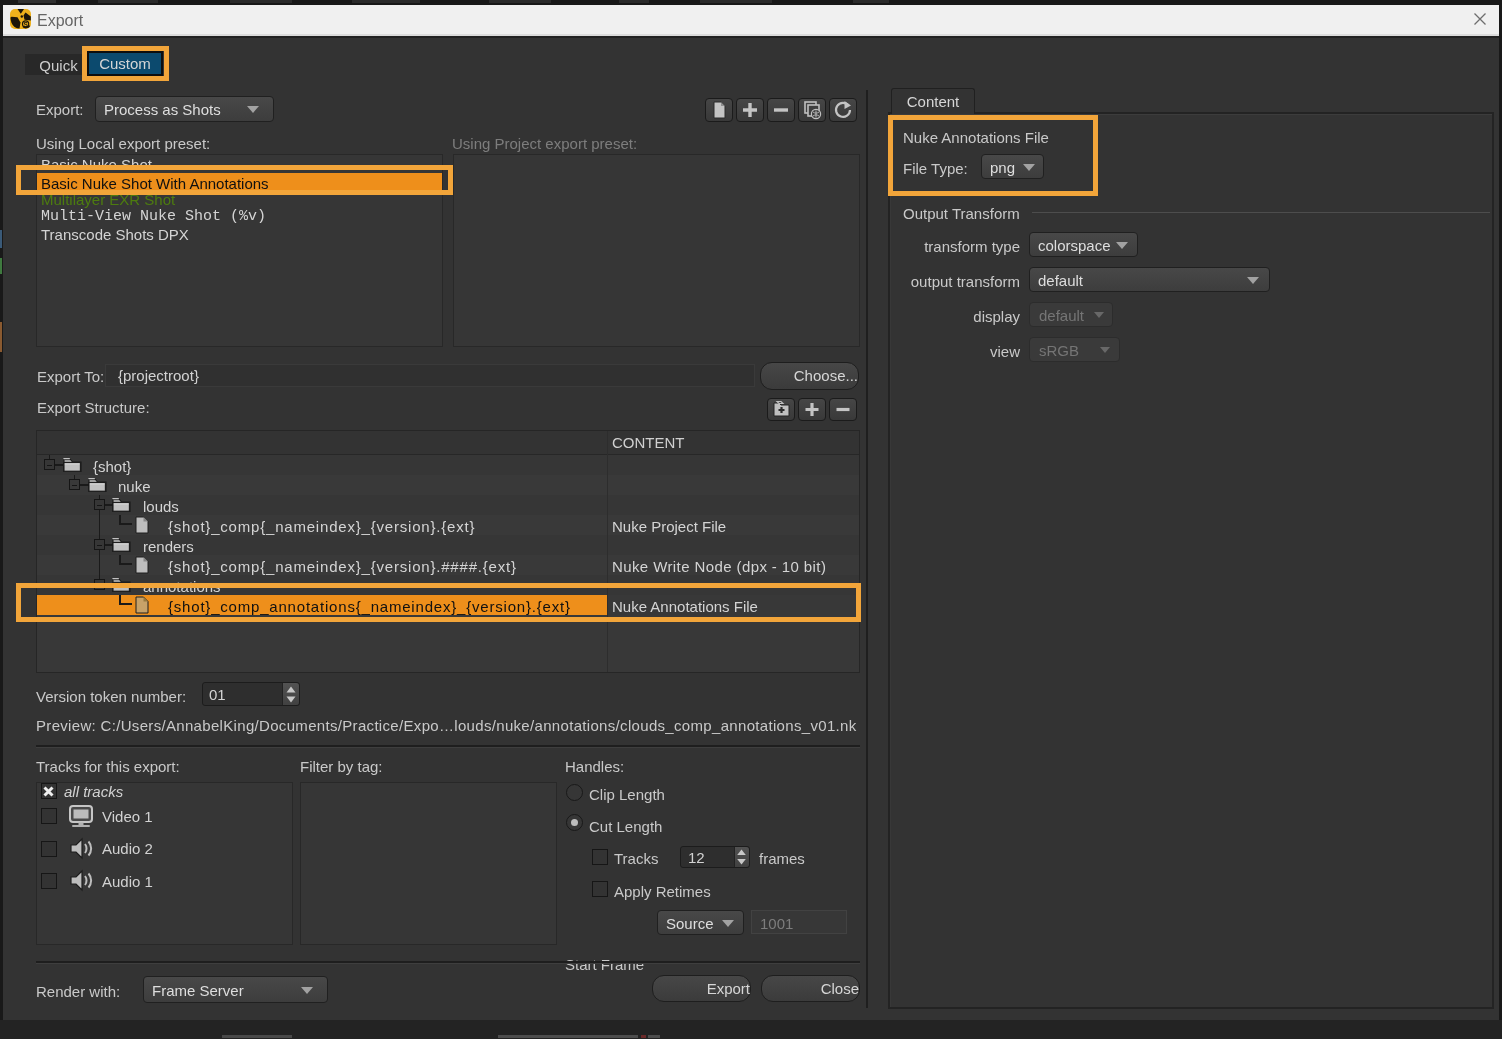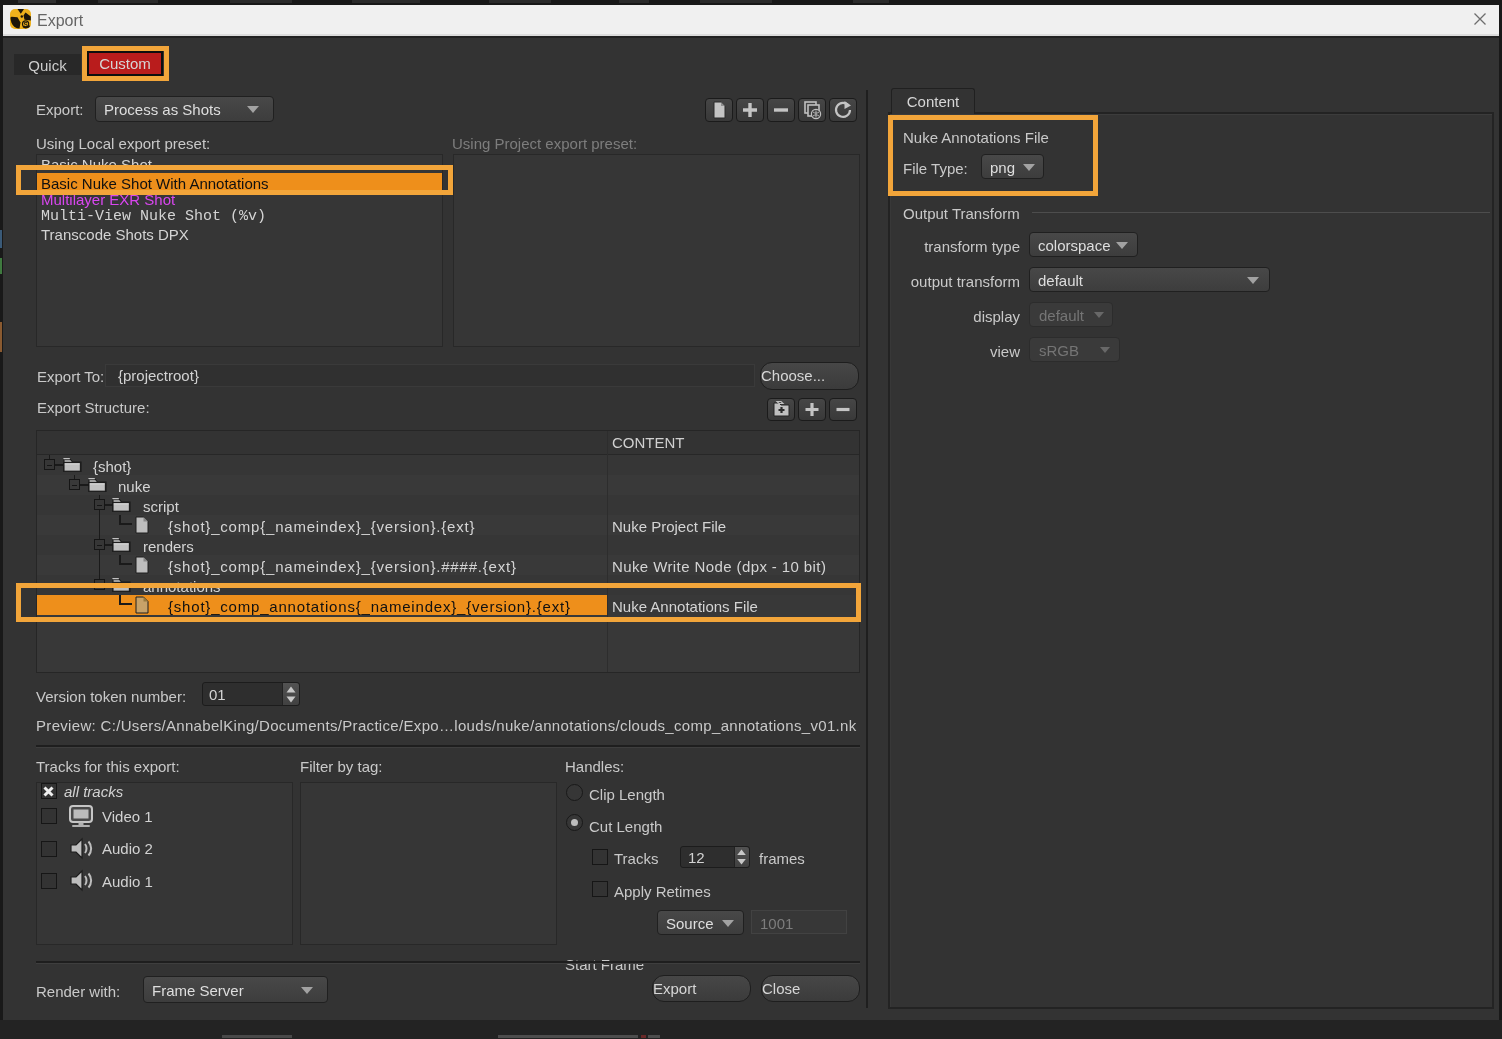--- a/index.html
+++ b/index.html
@@ -6,21 +6,21 @@
 html,body { width:1502px; height:1039px; overflow:hidden; background:#191919; }
 body { font-family:"Liberation Sans", sans-serif; font-size:15px; color:#c9c9c9; position:relative; }
 .abs { position:absolute; }
 .lbl { position:absolute; white-space:nowrap; }
 .dim { color:#7d7d7d; }
 .dd { position:absolute; background:linear-gradient(#484848,#3d3d3d); border:1px solid #202020; border-radius:4px; color:#dedede; }
 .dd .tx { position:absolute; left:8px; top:50%; transform:translateY(-50%); white-space:nowrap; }
 .dd2 { position:absolute; background:#3a3a3a; border:1px solid #2c2c2c; border-radius:4px; }
 .arr { position:absolute; width:0; height:0; border-left:6px solid transparent; border-right:6px solid transparent; border-top:7px solid #a2a2a2; top:50%; margin-top:-3px; }
 .arrd { border-top-color:#686868; }
-.btn { position:absolute; background:linear-gradient(#474747,#3b3b3b); border:1px solid #1e1e1e; border-radius:12px; color:#d6d6d6; text-align:left; }
+.btn { position:absolute; background:linear-gradient(#474747,#3b3b3b); border:1px solid #1e1e1e; border-radius:12px; color:#d6d6d6; text-align:right; }
 .ibtn { position:absolute; background:linear-gradient(#464646,#393939); border:1px solid #1b1b1b; border-radius:4px; }
 .box { position:absolute; background:#363636; border:1px solid #282828; }
 .field { position:absolute; background:#2d2d2d; border:1px solid #242424; color:#d2d2d2; }
 .ann { position:absolute; border:5px solid #f2a53a; z-index:50; }
 .ckb { position:absolute; width:16px; height:16px; background:#333333; border:1px solid #161616; }
 .radio { position:absolute; width:17px; height:17px; background:#363636; border:1.5px solid #191919; border-radius:50%; }
 .exp { position:absolute; width:11px; height:11px; border:1px solid #151515; }
 .exp i { position:absolute; left:2px; right:2px; top:50%; height:1px; background:#151515; }
 .bline { position:absolute; background:#1a1a1a; }
 .trow { position:absolute; left:37px; width:822px; height:20px; }
@@ -61,22 +61,22 @@
 <text x="15.6" y="17.5" font-size="6.5" font-weight="bold" fill="#1c160a" text-anchor="middle" font-family="Liberation Sans">S</text>
 </svg>
 </div>
 <div class="lbl" style="left:37px;top:12px;color:#656565;font-size:16px;">Export</div>
 <svg class="abs" style="left:1473px;top:12px;" width="14" height="14">
     <path d="M1.5,1.5 L12.5,12.5 M12.5,1.5 L1.5,12.5" stroke="#6e6e6e" stroke-width="1.3"></path>
   </svg>
 
 <div class="abs" style="left:3px;top:36px;width:1496px;height:2px;background:#222222;"></div>
 
-<div class="abs" style="left:14px;top:54px;width:67px;height:21px;background:#282828;text-align:center;line-height:23px;color:#cdcdcd;">Quick</div>
-<div class="abs" style="left:87px;top:51px;width:76px;height:25px;background:#b91c1c;border:2px solid #0e0e0e;text-align:center;line-height:21px;color:#d6d6d6;">Custom</div>
+<div class="abs" style="left:25px;top:54px;width:67px;height:21px;background:#282828;text-align:center;line-height:23px;color:#cdcdcd;">Quick</div>
+<div class="abs" style="left:87px;top:51px;width:76px;height:25px;background:#0c4a6e;border:2px solid #0e0e0e;text-align:center;line-height:21px;color:#d6d6d6;">Custom</div>
 
 <div class="lbl" style="left:36px;top:101px;">Export:</div>
 <div class="dd" style="left:95px;top:96px;width:179px;height:26px;">
     <span class="tx">Process as Shots</span>
     <span class="arr" style="right:14px;"></span>
   </div>
 <div class="ibtn" style="left:705px;top:98px;width:28px;height:24px;">
 <svg width="26" height="22" viewBox="0 0 26 22">
       <path d="M8,3 h7 l4,4 v12 h-11 z" fill="#c4c4c4" stroke="#2a2a2a" stroke-width="1"></path>
       <path d="M15,3 l4,4 h-4 z" fill="#8f8f8f"></path>
@@ -108,21 +108,21 @@
 </div>
 
 <div class="lbl" style="left:36px;top:135px;">Using Local export preset:</div>
 <div class="lbl dim" style="left:452px;top:135px;">Using Project export preset:</div>
 
 <div class="box" style="left:36px;top:154px;width:407px;height:193px;"></div>
 <div class="box" style="left:453px;top:154px;width:407px;height:193px;"></div>
 <div class="lbl" style="left:41px;top:156px;color:#d4d4d4;">Basic Nuke Shot</div>
 <div class="abs" style="left:37px;top:173px;width:405px;height:18px;background:#ee8f1b;"></div>
 <div class="lbl" style="left:41px;top:175px;color:#101010;">Basic Nuke Shot With Annotations</div>
-<div class="lbl" style="left:41px;top:191px;color:#d946ef;">Multilayer EXR Shot</div>
+<div class="lbl" style="left:41px;top:191px;color:#4d7c0f;">Multilayer EXR Shot</div>
 <div class="lbl" style="left:41px;top:208px;color:#d4d4d4;font-family:Liberation Mono, monospace;">Multi-View Nuke Shot (%v)</div>
 <div class="lbl" style="left:41px;top:226px;color:#d4d4d4;">Transcode Shots DPX</div>
 
 <div class="lbl" style="left:37px;top:368px;">Export To:</div>
 <div class="field" style="left:105px;top:364px;width:650px;height:23px;line-height:21px;border-color:#3a3a3a;background:#303030;"><span style="margin-left:12px;">{projectroot}</span></div>
 <div class="btn" style="left:760px;top:362px;width:99px;height:28px;line-height:26px;">Choose...</div>
 
 <div class="lbl" style="left:37px;top:399px;">Export Structure:</div>
 <div class="ibtn" style="left:767px;top:398px;width:28px;height:23px;">
 <svg width="26" height="21" viewBox="0 0 26 21">
@@ -227,21 +227,21 @@
     <path d="M1,1 h7.5 l4.5,4.5 v11.5 h-12 z" fill="#bdbdbd" stroke="#1f1f1f" stroke-width="1"></path>
     <path d="M8.5,1 l4.5,4.5 h-4.5 z" fill="#888888"></path>
   </svg>
 <svg class="abs" style="left:135px;top:596px;" width="14" height="18" viewBox="0 0 14 18">
     <path d="M1,1 h7.5 l4.5,4.5 v11.5 h-12 z" fill="#c8a268" stroke="#1f1f1f" stroke-width="1"></path>
     <path d="M8.5,1 l4.5,4.5 h-4.5 z" fill="#96793e"></path>
   </svg>
 
 <div class="ttext" style="left:93px;top:458px;">{shot}</div>
 <div class="ttext" style="left:118px;top:478px;">nuke</div>
-<div class="ttext" style="left:143px;top:498px;">script</div>
+<div class="ttext" style="left:143px;top:498px;">louds</div>
 <div class="ttext fp" style="left:168px;top:518px;">{shot}_comp{_nameindex}_{version}.{ext}</div>
 <div class="ttext" style="left:143px;top:538px;">renders</div>
 <div class="ttext fp" style="left:168px;top:558px;">{shot}_comp{_nameindex}_{version}.####.{ext}</div>
 <div class="ttext" style="left:143px;top:578px;">annotations</div>
 <div class="ttext fp" style="left:168px;top:598px;color:#111111;">{shot}_comp_annotations{_nameindex}_{version}.{ext}</div>
 <div class="ttext" style="left:612px;top:518px;">Nuke Project File</div>
 <div class="ttext" style="left:612px;top:558px;letter-spacing:0.4px;">Nuke Write Node (dpx - 10 bit)</div>
 <div class="ttext" style="left:612px;top:598px;">Nuke Annotations File</div>
 <div class="abs" style="left:607px;top:431px;width:1px;height:241px;background:#2d2d2d;"></div>
 

